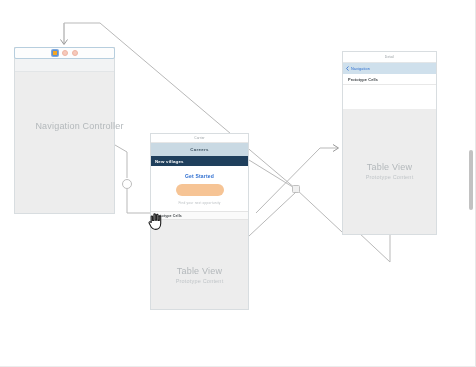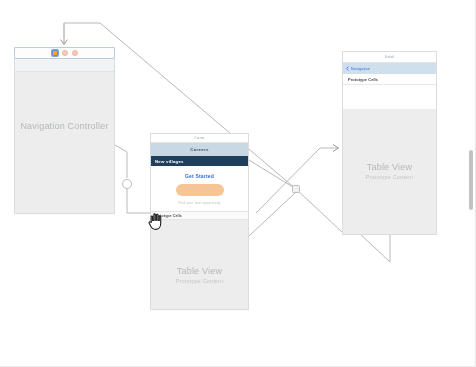--- a/index.html
+++ b/index.html
@@ -393,21 +393,21 @@
     <path class="conn-arrow" d="M 333 144.5 L 338.5 148 L 333 151.5"></path>
 
     <path class="conn-line" d="M 358 232 L 390 262 L 390 235"></path>
 
     <path class="conn-line" d="M 249 236 L 296 192"></path>
   </svg>
 
   <div class="scene" id="nav-scene">
     <div id="nav-topstrip"></div>
 
-    <div class="scene-placeholder" style="top: 72px;">
+    <div class="scene-placeholder" style="top: 72px; padding-left: 15px;">
       <div class="ph-title">Navigation Controller</div>
     </div>
 
     <div id="nav-titlebar">
       <span class="win-dot sel"></span>
       <span class="win-dot r1"></span>
       <span class="win-dot r2"></span>
     </div>
   </div>
 

